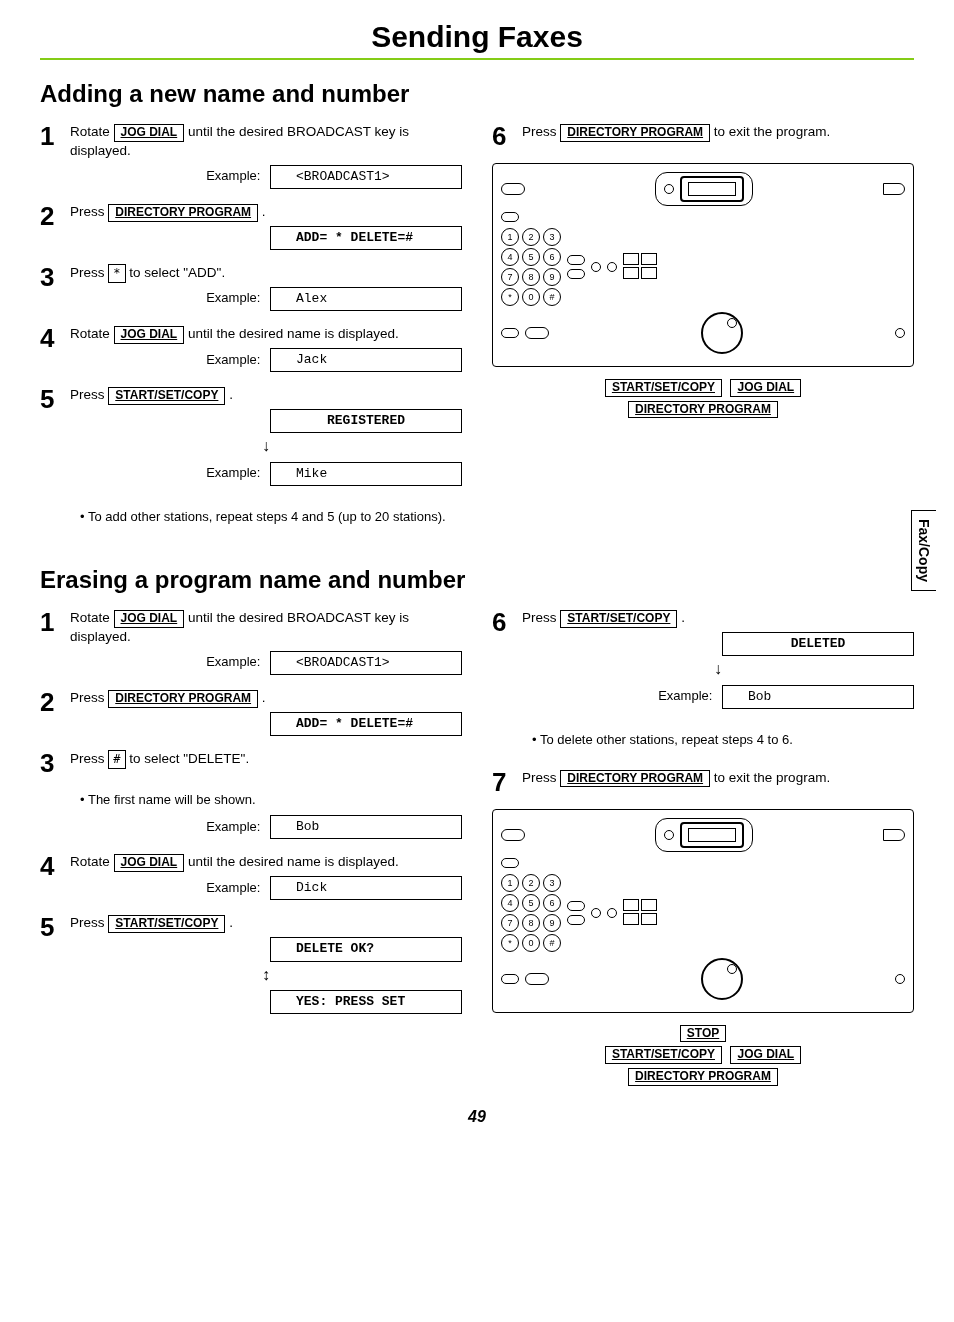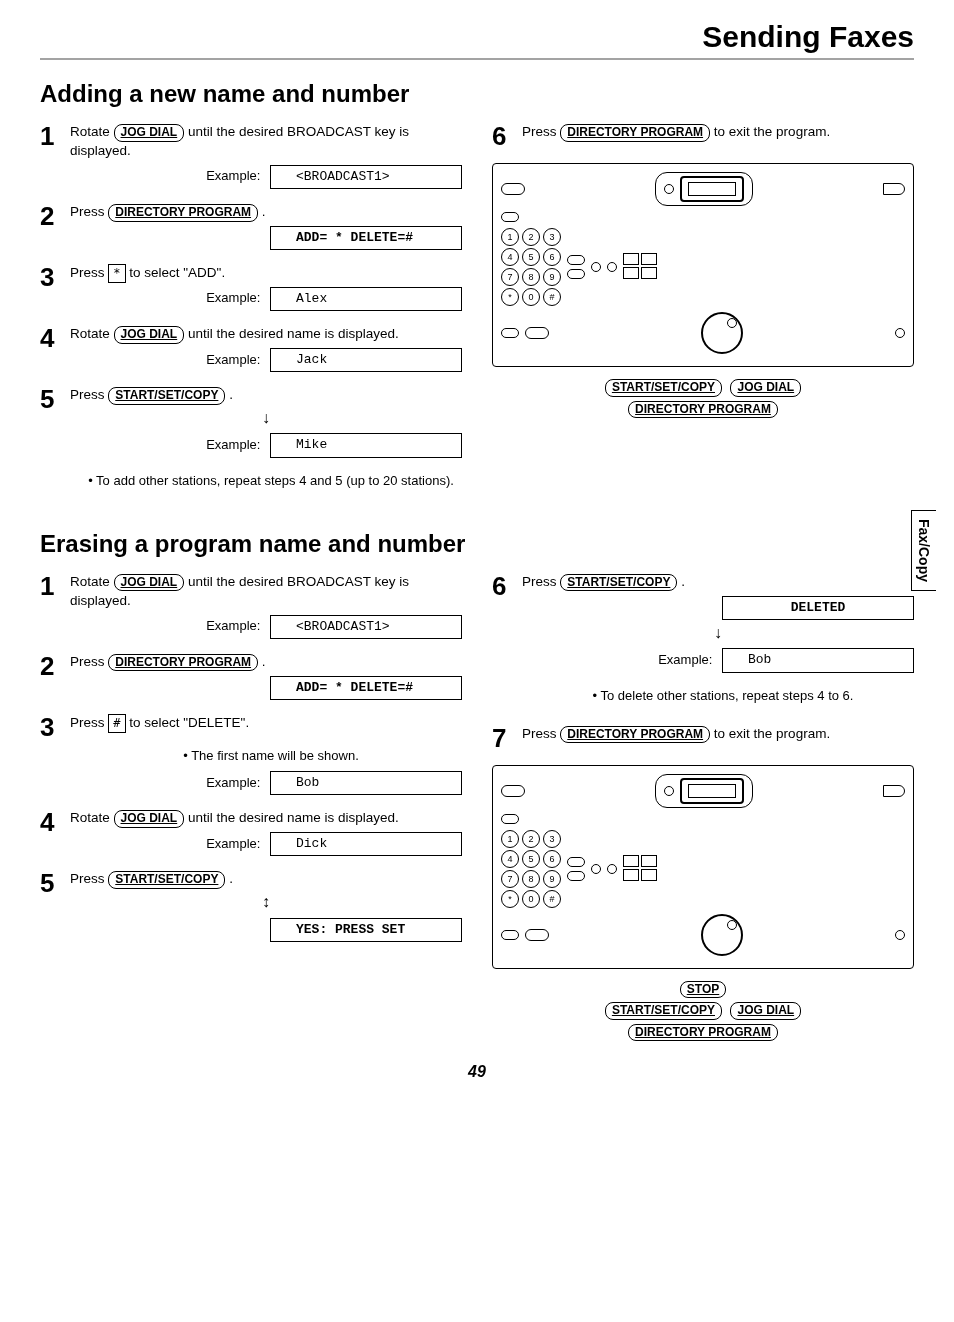--- a/index.html
+++ b/index.html
@@ -4,24 +4,24 @@
 <style>
   body {
     font-family: Arial, Helvetica, sans-serif;
     margin: 0;
     padding: 20px 40px;
     width: 874px;
     color: #000;
     background: #fff;
   }
   .page-header {
-    text-align: right;
+    text-align: center;
     font-size: 30px;
     font-weight: bold;
-    border-bottom: 2px solid #a3a3a3;
+    border-bottom: 2px solid #84cc16;
     padding-bottom: 4px;
     margin-bottom: 20px;
   }
   .section-title {
     font-size: 24px;
     font-weight: bold;
     margin: 20px 0 15px 0;
   }
   .columns {
     display: flex;
@@ -42,21 +42,21 @@
     line-height: 1;
   }
   .step-body {
     flex: 1;
     font-size: 13.5px;
     line-height: 1.4;
   }
   .btn-label {
     display: inline-block;
     border: 1.5px solid #000;
-    border-radius: 8px;
+    border-radius: 0;
     padding: 0 6px;
     font-weight: bold;
     font-size: 12px;
     text-decoration: underline;
     vertical-align: baseline;
     line-height: 1.3;
   }
   .key-box {
     display: inline-block;
     border: 1.5px solid #000;
@@ -91,24 +91,23 @@
     font-size: 16px;
     margin: 2px 0;
   }
   .stack-right {
     text-align: right;
     margin-top: 4px;
     font-weight: bold;
   }
   .bullet {
     font-size: 13px;
-    margin: 14px 0 6px 10px;
+    margin: 22px 0 6px 10px;
     text-indent: -8px;
     padding-left: 8px;
-    text-align: center;
   }
   .device-box {
     border: 1.5px solid #000;
     border-radius: 4px;
     padding: 8px;
     margin-top: 10px;
   }
   .device-top {
     display: flex;
     align-items: center;
@@ -300,20 +299,23 @@
         </div>
       </div>
     </div>
 
     <div class="step">
       <div class="step-num">5</div>
       <div class="step-body">
         <span>Press </span>
         <span class="btn-label">START/SET/COPY</span>
         <span>.</span>
+        <div class="stack-right">
+          <span class="lcd lcd-center">REGISTERED</span>
+        </div>
         <div class="arrow-center">↓</div>
         <div class="example-row">
           <span class="example-label">Example:</span>
           <span class="lcd">Mike</span>
         </div>
         <div class="bullet">• <span>To add other stations, repeat steps 4 and 5 (up to 20 stations).</span></div>
       </div>
     </div>
   </div>
 
@@ -454,20 +456,23 @@
         </div>
       </div>
     </div>
 
     <div class="step">
       <div class="step-num">5</div>
       <div class="step-body">
         <span>Press </span>
         <span class="btn-label">START/SET/COPY</span>
         <span>.</span>
+        <div class="stack-right">
+          <span class="lcd">DELETE OK?</span>
+        </div>
         <div class="arrow-center">↕</div>
         <div class="stack-right">
           <span class="lcd">YES: PRESS SET</span>
         </div>
       </div>
     </div>
   </div>
 
   <div class="col">
 

